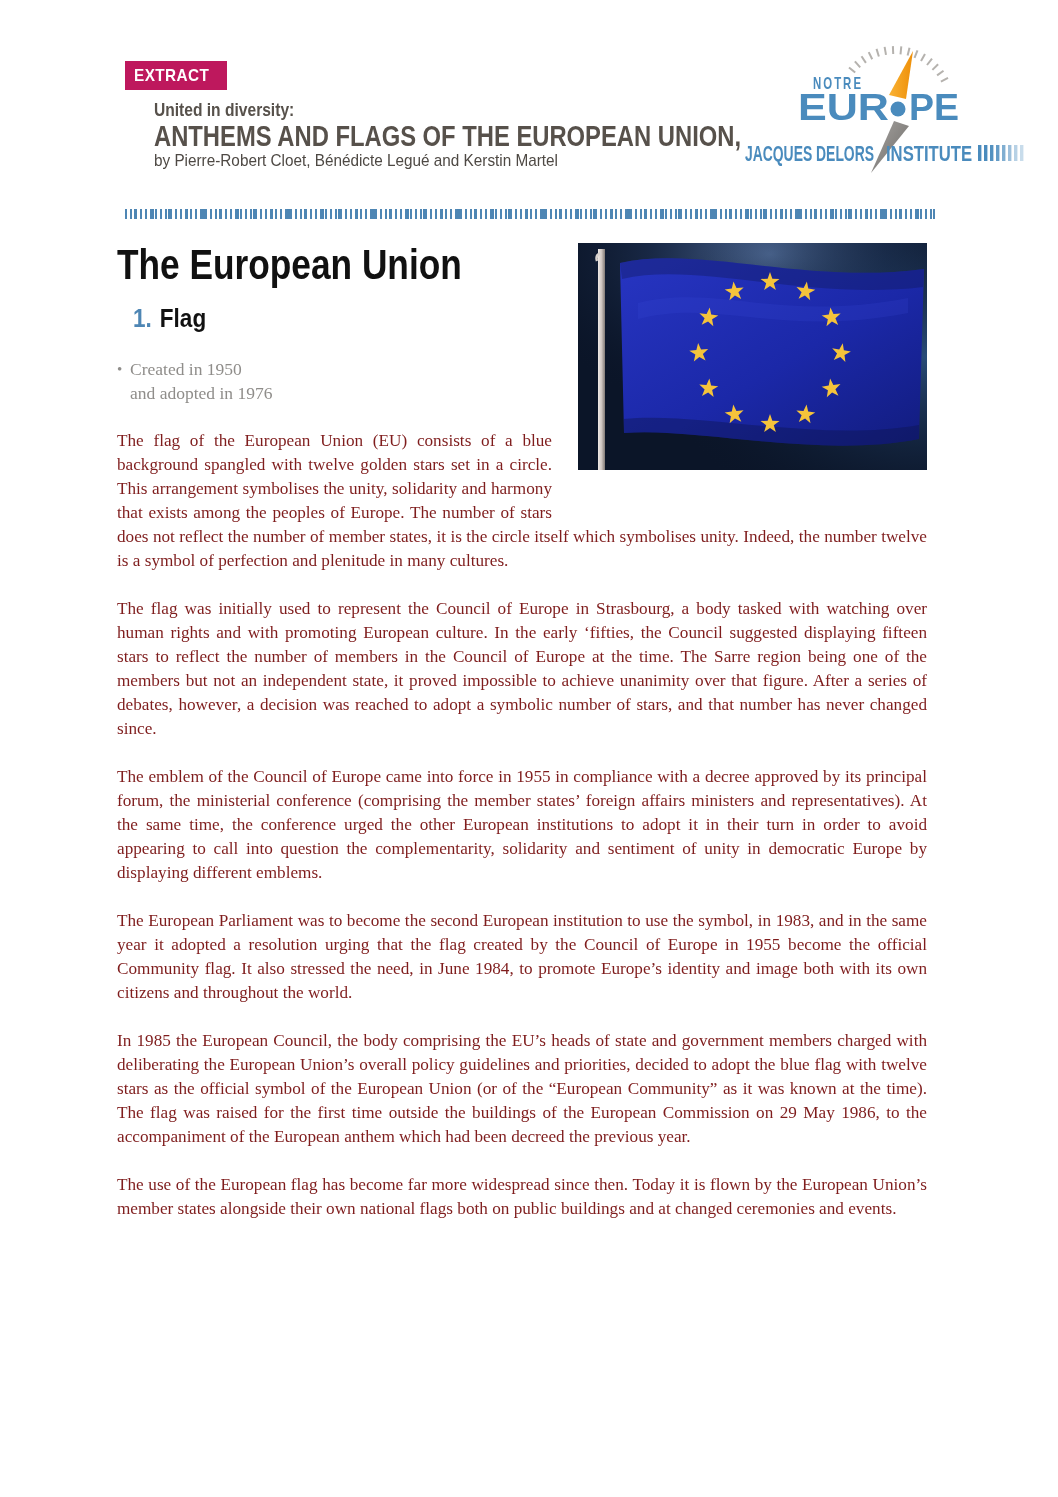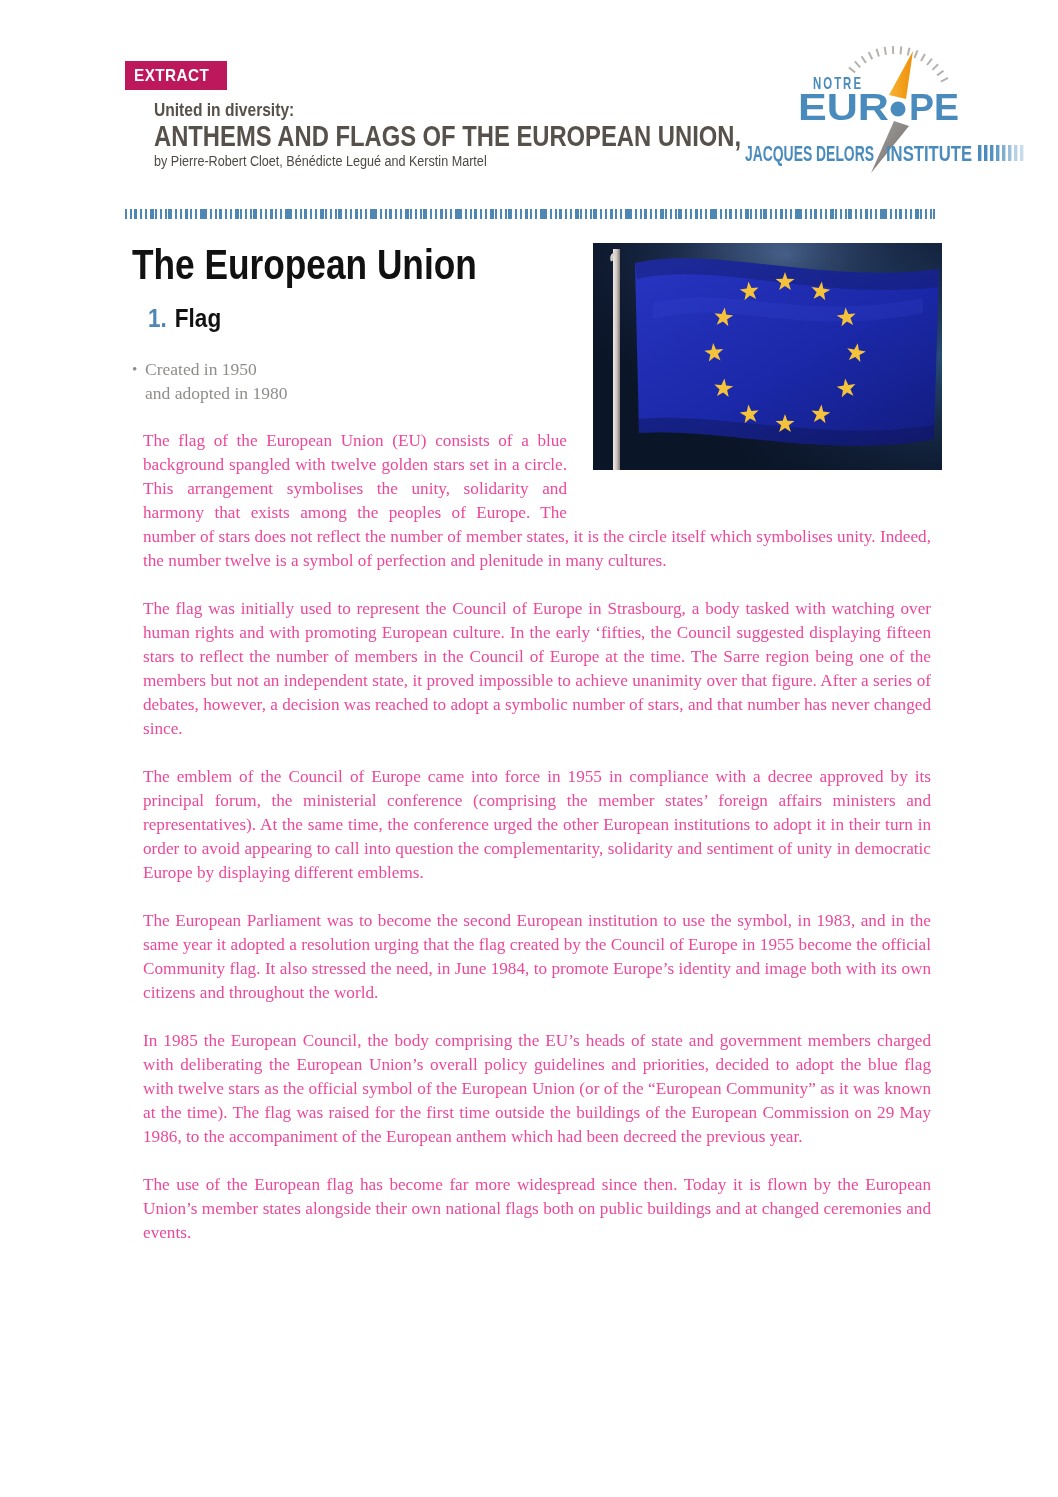--- a/index.html
+++ b/index.html
@@ -11,45 +11,45 @@
   .condense2{display:inline-block;transform:scaleX(.9);transform-origin:0 50%;white-space:nowrap;}
 
   
   .badge{
     position:absolute;left:125px;top:61px;background:#be185d;color:#fff;
     font-weight:bold;font-size:17px;letter-spacing:.5px;padding:5px 9px 4px;line-height:20px;
   }
   .header-text{position:absolute;left:125px;top:98px;color:#57514B;margin-left:29px;}
   .series-title{font-weight:bold;font-size:19px;line-height:24px;}
   .doc-title{font-weight:bold;font-size:29px;line-height:27px;margin-top:1px;}
-  .byline{font-size:14px;line-height:16px;color:#4E4944;margin-top:3px;text-decoration:underline;}
+  .byline{font-size:17px;line-height:16px;color:#4E4944;margin-top:3px;text-decoration:underline;}
   .source-line{font-size:12.5px;line-height:15px;color:#4E4944;}
   .source-line .it{font-style:italic;}
 
   .logo{position:absolute;left:738px;top:43px;width:292px;height:135px;}
 
   
   .barcode{
     position:absolute;left:125px;top:209px;width:810px;height:10px;
     background:
       repeating-linear-gradient(90deg, rgba(255,255,255,0) 0 9px, #4E86B4 9px 12px, rgba(255,255,255,0) 12px 17px),
       repeating-linear-gradient(90deg, #4E86B4 0 2px, rgba(255,255,255,0) 2px 5px);
   }
 
   
-  .content{position:absolute;left:132px;top:241px;width:810px;color:#1E1E1E;}
+  .content{position:absolute;left:117px;top:241px;width:810px;color:#1E1E1E;}
   .flag-photo{float:right;width:349px;height:227px;margin:2px 0 32px 26px;}
   h1{margin:0;font-size:43px;line-height:46px;font-weight:bold;color:#111;}
   h2{margin:17px 16px 0;font-size:25px;line-height:28px;font-weight:bold;color:#111;}
   h2 .num{color:#4E86B4;margin-right:9px;}
   .bullet{margin-top:25px;display:flex;color:#8F8D8A;font-family:"Liberation Serif",serif;font-size:17.5px;line-height:24px;}
   .bullet .dot{width:13px;color:#8F8D8A;font-size:15px;}
   p{
-    margin:24px 11px 0;font-family:"Liberation Serif",serif;font-size:17.2px;line-height:24px;
-    text-align:justify;color:#ec4899;
+    margin:24px 0 0;font-family:"Liberation Serif",serif;font-size:17.2px;line-height:24px;
+    text-align:justify;color:#7f1d1d;
   }
 </style>
 </head>
 <body>
 
 <div class="badge"><span class="condense2">EXTRACT</span></div>
 
 <div class="header-text">
   <div class="series-title"><span class="condense">United in diversity:</span></div>
   <div class="doc-title"><span class="condense">ANTHEMS AND FLAGS OF THE EUROPEAN UNION,</span></div>
@@ -161,21 +161,21 @@
   </div>
 
   <h1><span class="condense">The European Union</span></h1>
 
   <h2><span class="condense2"><span class="num">1.</span><span>Flag</span></span></h2>
 
   <div class="bullet">
     <span class="dot">•</span>
     <span>
       <span>Created in 1950</span><br>
-      <span>and adopted in 1980</span>
+      <span>and adopted in 1976</span>
     </span>
   </div>
 
   <p>The flag of the European Union (EU) consists of a blue background spangled with twelve golden stars set in a circle. This arrangement symbolises the unity, solidarity and harmony that exists among the peoples of Europe. The number of stars does not reflect the number of member states, it is the circle itself which symbolises unity. Indeed, the number twelve is a symbol of perfection and plenitude in many cultures.</p>
   <p>The flag was initially used to represent the Council of Europe in Strasbourg, a body tasked with watching over human rights and with promoting European culture. In the early ‘fifties, the Council suggested displaying fifteen stars to reflect the number of members in the Council of Europe at the time. The Sarre region being one of the members but not an independent state, it proved impossible to achieve unanimity over that figure. After a series of debates, however, a decision was reached to adopt a symbolic number of stars, and that number has never changed since.</p>
   <p>The emblem of the Council of Europe came into force in 1955 in compliance with a decree approved by its principal forum, the ministerial conference (comprising the member states’ foreign affairs ministers and representatives). At the same time, the conference urged the other European institutions to adopt it in their turn in order to avoid appearing to call into question the complementarity, solidarity and sentiment of unity in democratic Europe by displaying different emblems.</p>
   <p>The European Parliament was to become the second European institution to use the symbol, in 1983, and in the same year it adopted a resolution urging that the flag created by the Council of Europe in 1955 become the official Community flag. It also stressed the need, in June&nbsp;1984, to promote Europe’s identity and image both with its own citizens and throughout the world.</p>
   <p>In 1985 the European Council, the body comprising the EU’s heads of state and government members charged with deliberating the European Union’s overall policy guidelines and priorities, decided to adopt the blue flag with twelve stars as the official symbol of the European Union (or of the “European Community” as it was known at the time). The flag was raised for the first time outside the buildings of the European Commission on 29&nbsp;May 1986, to the accompaniment of the European anthem which had been decreed the previous year.</p>
   <p>The use of the European flag has become far more widespread since then. Today it is flown by the European Union’s member states alongside their own national flags both on public buildings and at changed ceremonies and events.</p>
 </div>

